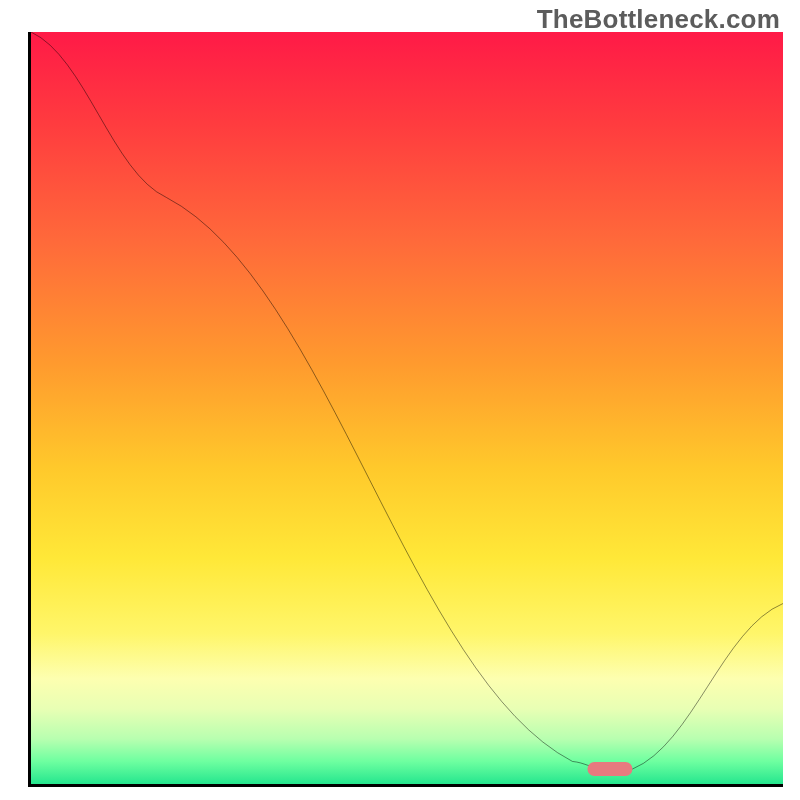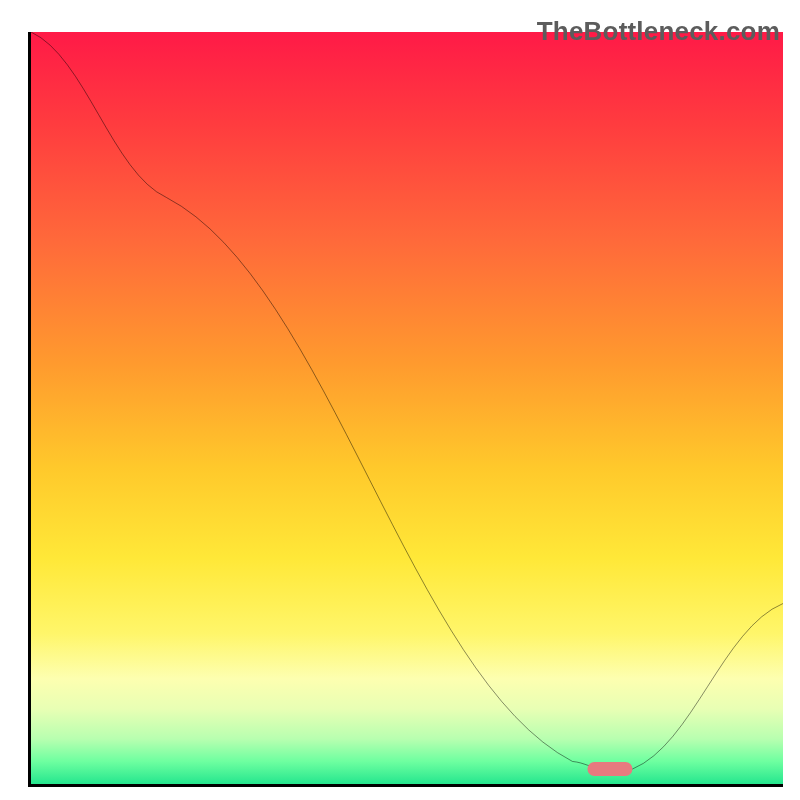--- a/index.html
+++ b/index.html
@@ -10,21 +10,21 @@
     background: #ffffff;
     font-family: Arial, Helvetica, sans-serif;
   }
   .chart-container {
     position: relative;
     width: 800px;
     height: 800px;
   }
   .watermark {
     position: absolute;
-    top: 16px;
+    top: 4px;
     right: 20px;
     font-size: 26px;
     font-weight: bold;
     color: #5c5c5c;
     letter-spacing: 0.2px;
     z-index: 10;
   }
   .plot-area {
     position: absolute;
     left: 28px;

